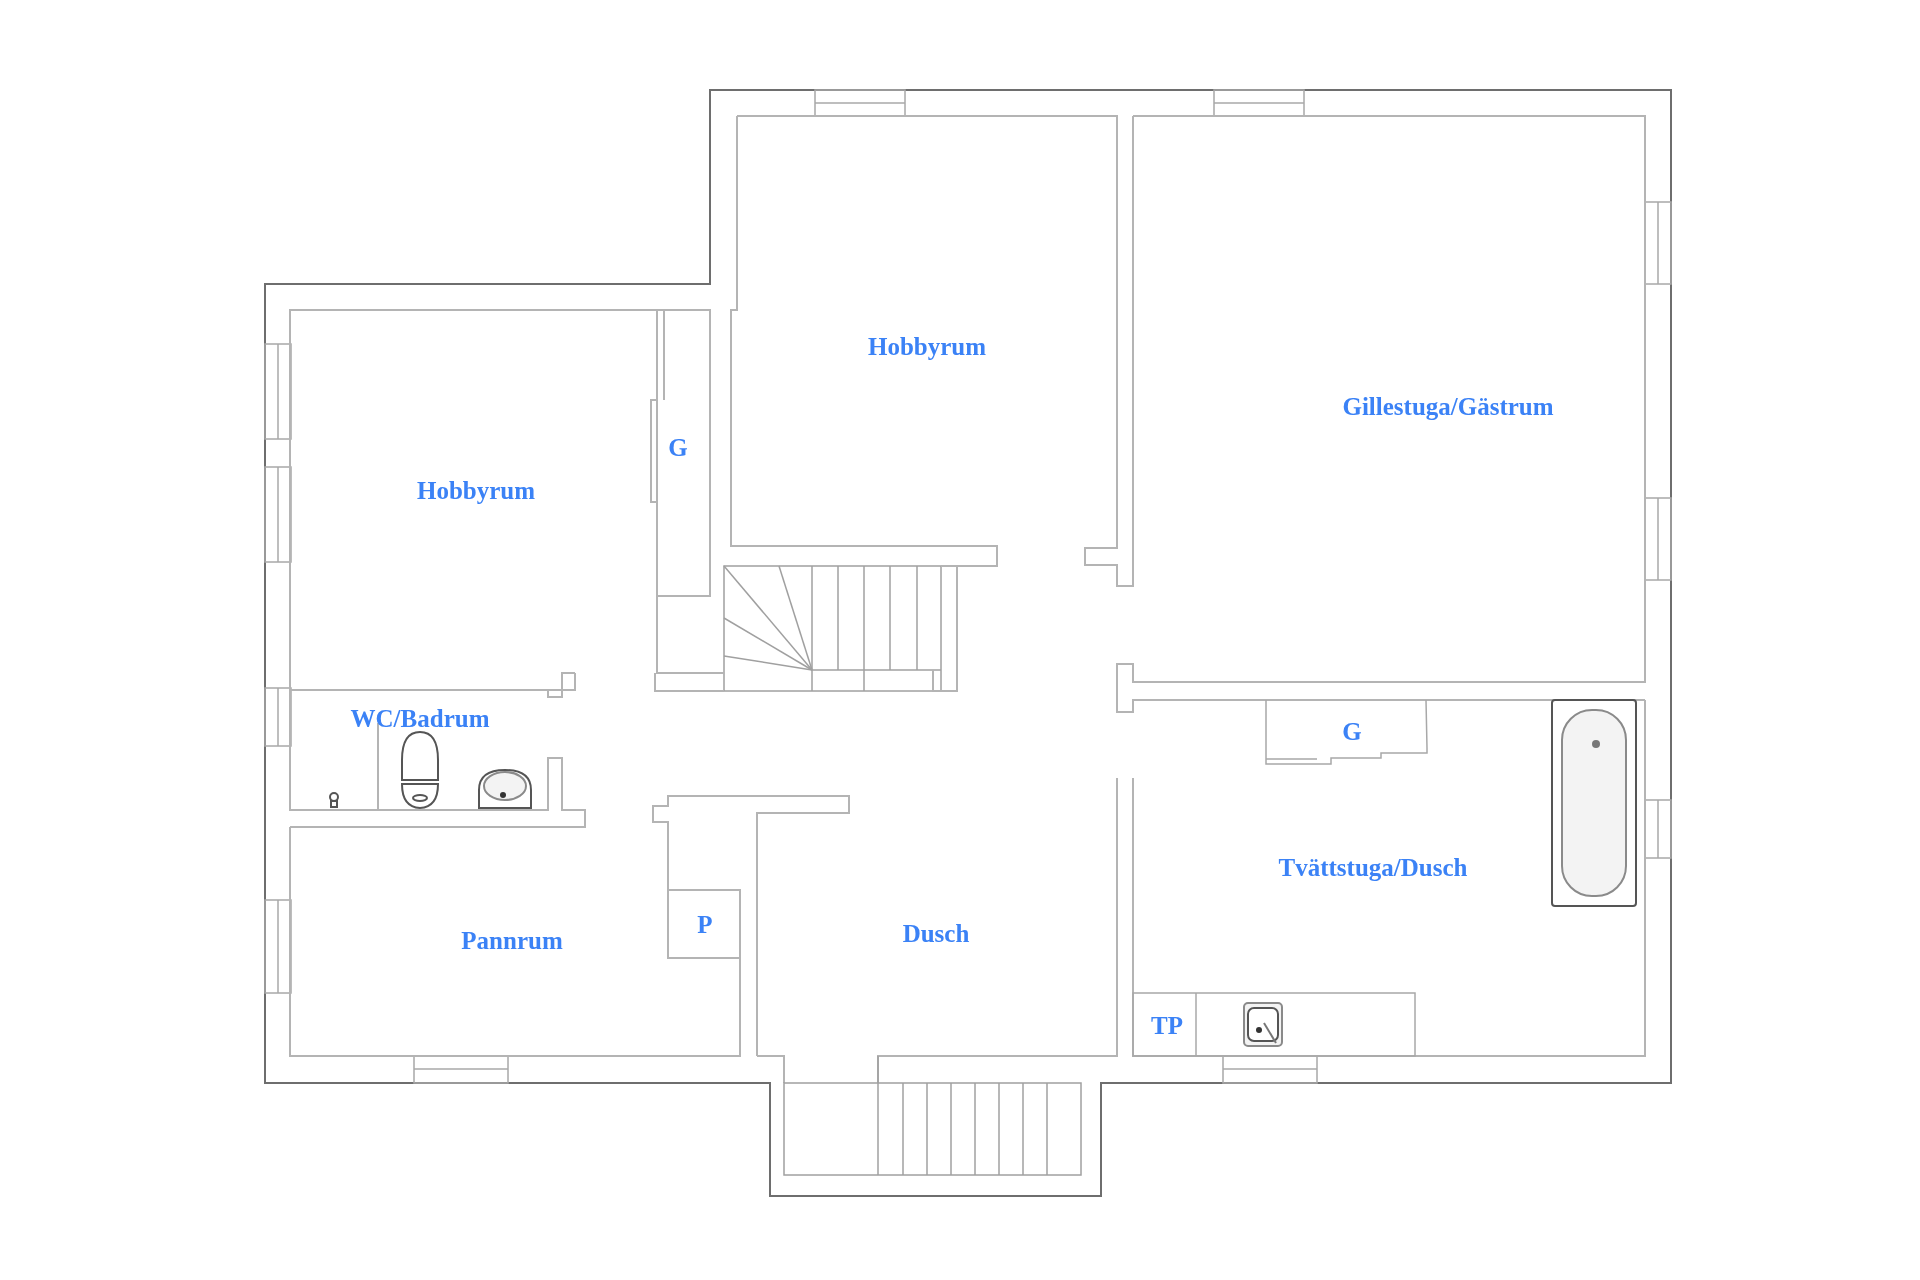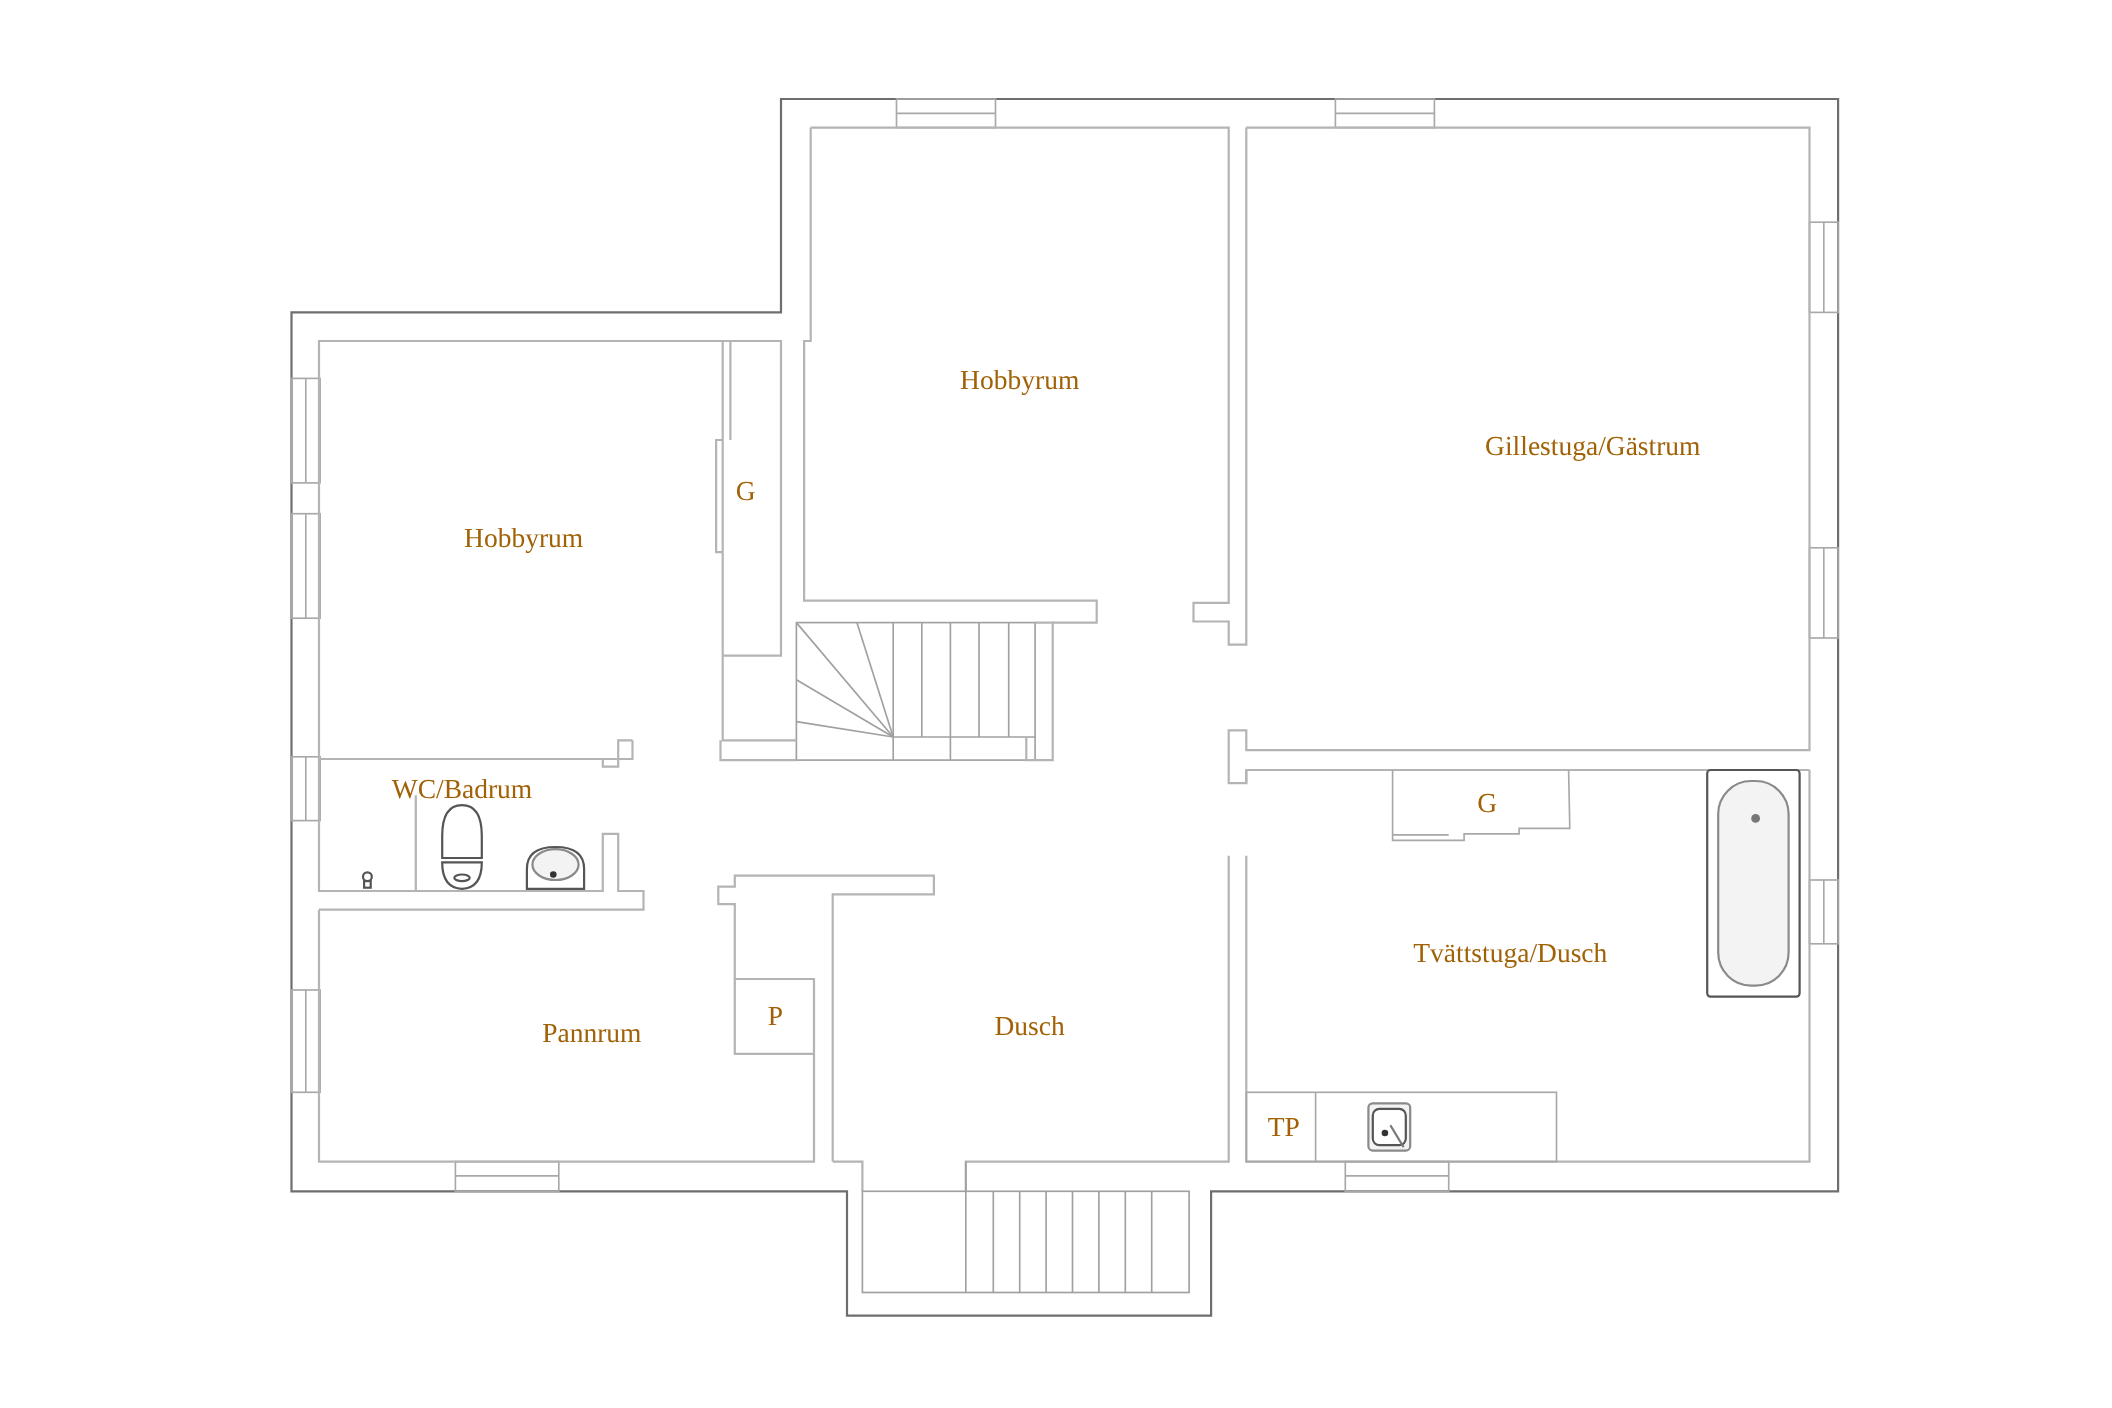--- a/index.html
+++ b/index.html
@@ -7,25 +7,26 @@
     #plan { position: absolute; left: 0; top: 0; width: 1920px; height: 1280px; }
     .outer { fill: none; stroke: #6e6e6e; stroke-width: 2; }
     .inner { fill: none; stroke: #b4b4b4; stroke-width: 2; }
     .thin  { fill: none; stroke: #a8a8a8; stroke-width: 1.5; }
     .step  { fill: none; stroke: #a0a0a0; stroke-width: 1.5; }
     .fixture { fill: #ffffff; stroke: #555555; stroke-width: 2; }
     .fixture-light { fill: #f3f3f3; stroke: #8a8a8a; stroke-width: 2; }
     .label {
       position: absolute;
       font-family: "Liberation Serif", "DejaVu Serif", serif;
-      color: #a16207;
+      color: #3b82f6;
       font-size: 25px;
       white-space: nowrap;
       transform: translate(-50%, -50%);
       line-height: 1;
+      font-weight: bold;
     }
   </style>
 </head>
 <body>
 
 <svg id="plan" viewBox="0 0 1920 1280" xmlns="http://www.w3.org/2000/svg">
 
   <path class="outer" d="M265 284 L710 284 L710 90 L1671 90 L1671 1083 L1101 1083 L1101 1196 L770 1196 L770 1083 L265 1083 Z"></path>
 
   <g class="thin">
@@ -150,19 +151,19 @@
     <rect class="fixture" x="1248" y="1008" width="30" height="33" rx="6"></rect>
     <circle cx="1259" cy="1030" r="3" fill="#333333"></circle>
     <line x1="1264" y1="1023" x2="1276" y2="1043" stroke="#777777" stroke-width="2"></line>
   </g>
 </svg>
 
 <span class="label" style="left:476px; top:490px;">Hobbyrum</span>
 <span class="label" style="left:927px; top:346px;">Hobbyrum</span>
 <span class="label" style="left:1448px; top:406px;">Gillestuga/Gästrum</span>
 <span class="label" style="left:420px; top:718px;">WC/Badrum</span>
-<span class="label" style="left:538px; top:940px;">Pannrum</span>
+<span class="label" style="left:512px; top:940px;">Pannrum</span>
 <span class="label" style="left:936px; top:933px;">Dusch</span>
 <span class="label" style="left:1373px; top:867px;">Tvättstuga/Dusch</span>
 <span class="label" style="left:678px; top:447px;">G</span>
 <span class="label" style="left:1352px; top:731px;">G</span>
 <span class="label" style="left:705px; top:924px;">P</span>
 <span class="label" style="left:1167px; top:1025px;">TP</span>
 
 </body></html>

